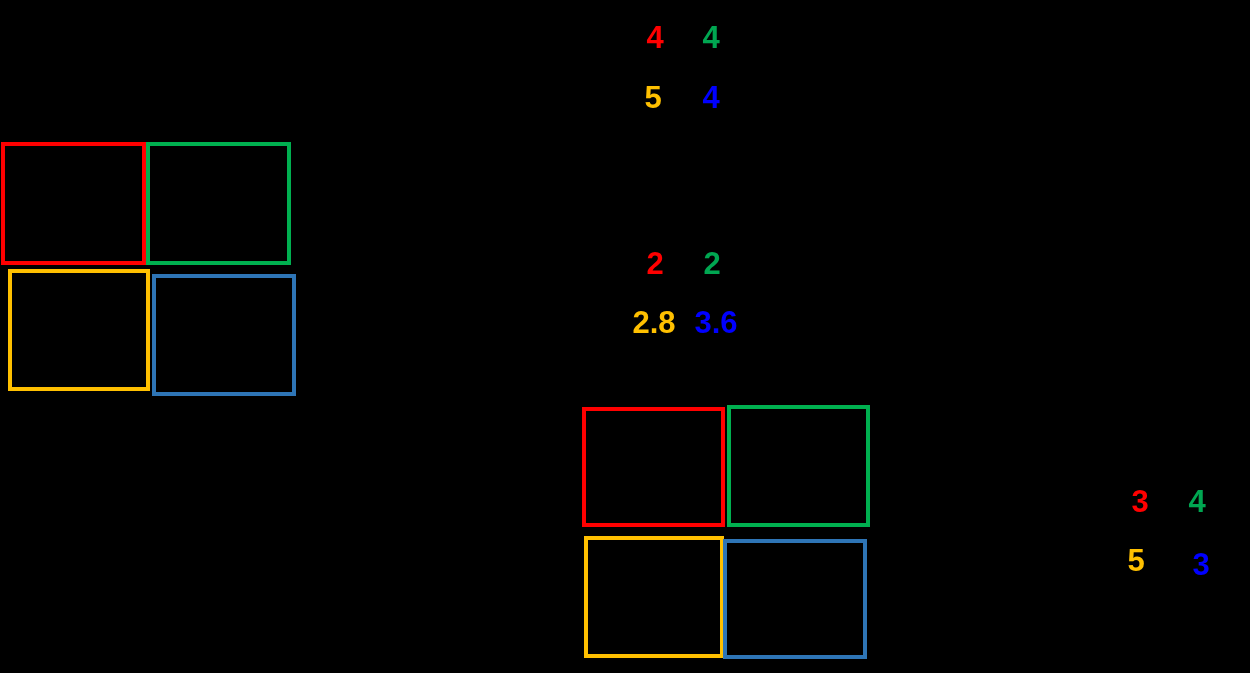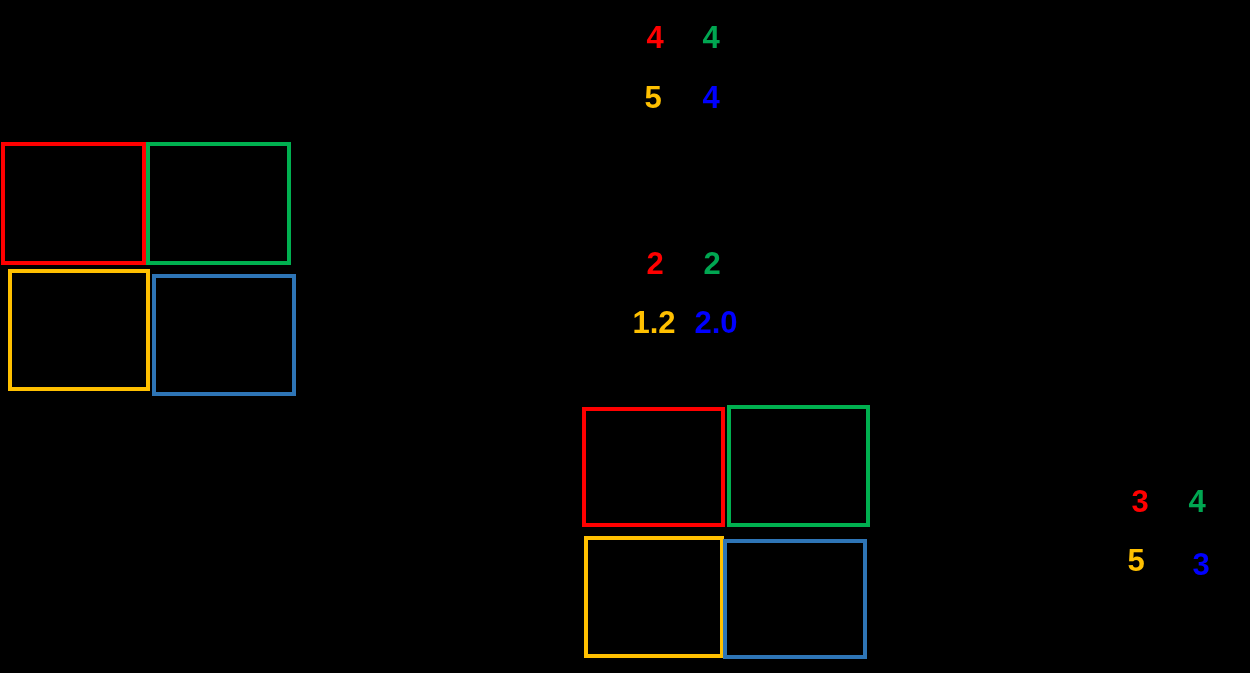--- a/index.html
+++ b/index.html
@@ -63,22 +63,22 @@
   <div>
     <span class="val t-red" style="left:655px; top:37px;">4</span>
     <span class="val t-green" style="left:711px; top:37px;">4</span>
     <span class="val t-gold" style="left:653px; top:97px;">5</span>
     <span class="val t-blue" style="left:711px; top:97px;">4</span>
   </div>
 
   <div>
     <span class="val t-red" style="left:655px; top:263px;">2</span>
     <span class="val t-green" style="left:712px; top:263px;">2</span>
-    <span class="val t-gold" style="left:654px; top:322px;">1.2</span>
-    <span class="val t-blue" style="left:716px; top:322px;">2.0</span>
+    <span class="val t-gold" style="left:654px; top:322px;">2.8</span>
+    <span class="val t-blue" style="left:716px; top:322px;">3.6</span>
   </div>
 
   <div>
     <span class="val t-red" style="left:1140px; top:501px;">3</span>
     <span class="val t-green" style="left:1197px; top:501px;">4</span>
     <span class="val t-gold" style="left:1136px; top:560px;">5</span>
     <span class="val t-blue" style="left:1201px; top:564px;">3</span>
   </div>
 
 </div>

